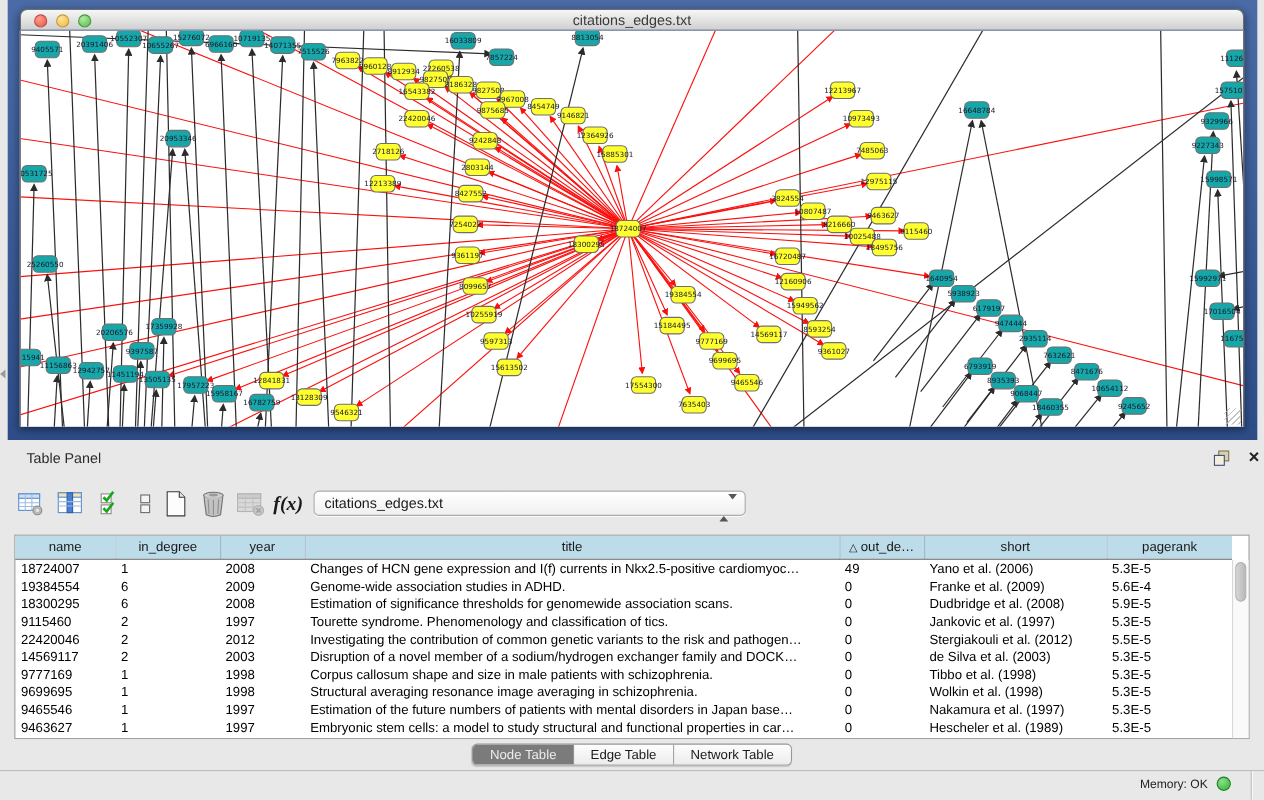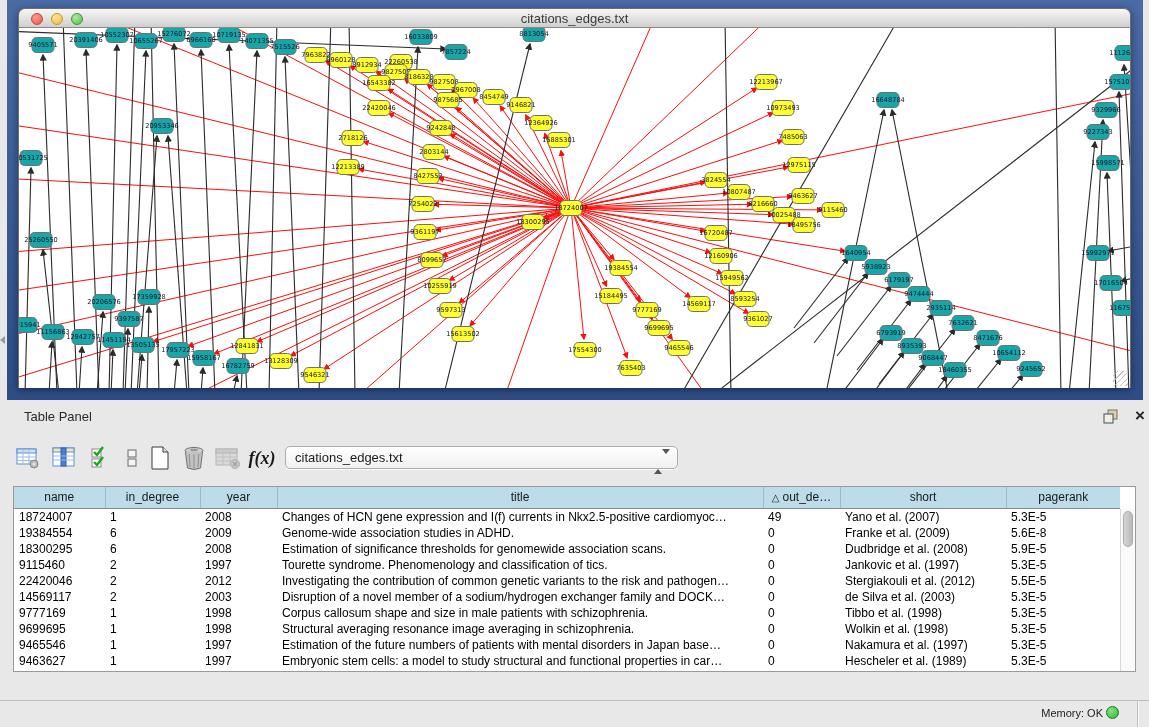--- a/index.html
+++ b/index.html
@@ -70,21 +70,21 @@
             display:flex; align-items:center; justify-content:center; }
   .segmented { display:flex; border:1px solid #979797; border-radius:5px; overflow:hidden;
                box-shadow:0 1px 1px rgba(0,0,0,.15); }
   .seg-tab { padding:2px 15px; font-size:12px; color:#1a1a1a; background:linear-gradient(#fdfdfd,#ececec);
              border-right:1px solid #979797; cursor:pointer; }
   .seg-tab:last-child { border-right:none; }
   .seg-tab.selected { background:#7b7b7b; color:#ececec; }
 
   .statusbar { position:absolute; left:0; top:700px; width:1149px; height:27px; background:#e8e8e8;
                border-top:1px solid #bdbdbd; }
-  .status-right { position:absolute; right:30px; top:5px; display:flex; align-items:center; gap:3px; }
+  .status-right { position:absolute; right:30px; top:5px; display:flex; align-items:center; gap:8px; }
   .memory-label { font-size:11px; color:#222; }
   .memory-dot { width:13px; height:13px; border-radius:50%;
                 background:radial-gradient(circle at 35% 30%,#8ae08a,#2fb52f); border:1px solid #1e7a1e; }
   .status-sep { position:absolute; right:11px; top:0; bottom:0; width:1px; background:#c0c0c0;
                 box-shadow:1px 0 0 #fafafa; }
 </style>
 </head>
 <body>
 
 <div class="app">
@@ -760,31 +760,31 @@
             <th>pagerank</th>
           </tr>
         </thead>
       <tbody id="table-body">
           <tr>
             <td>18724007</td>
             <td>1</td>
             <td>2008</td>
             <td>Changes of HCN gene expression and I(f) currents in Nkx2.5-positive cardiomyoc…</td>
             <td>49</td>
-            <td>Yano et al. (2007)</td>
+            <td>Yano et al. (2006)</td>
             <td>5.3E-5</td>
           </tr>
           <tr>
             <td>19384554</td>
             <td>6</td>
             <td>2009</td>
             <td>Genome-wide association studies in ADHD.</td>
             <td>0</td>
             <td>Franke et al. (2009)</td>
-            <td>5.6E-8</td>
+            <td>5.6E-4</td>
           </tr>
           <tr>
             <td>18300295</td>
             <td>6</td>
             <td>2008</td>
             <td>Estimation of significance thresholds for genomewide association scans.</td>
             <td>0</td>
             <td>Dudbridge et al. (2008)</td>
             <td>5.9E-5</td>
           </tr>
@@ -851,20 +851,27 @@
             <td>Hescheler et al. (1989)</td>
             <td>5.3E-5</td>
           </tr>
         </tbody>
     </table>
     <div class="vscroll">
       <div class="vthumb"></div>
     </div>
   </div>
 
+  <div class="tabbar">
+    <div class="segmented" id="segmented-tabs">
+        <div class="seg-tab selected">Node Table</div>
+        <div class="seg-tab">Edge Table</div>
+        <div class="seg-tab">Network Table</div>
+      </div>
+  </div>
 
   <div class="statusbar">
     <div class="status-right">
       <span class="memory-label">Memory: OK</span>
       <span class="memory-dot"></span>
     </div>
     <div class="status-sep"></div>
   </div>
 
 </div>

